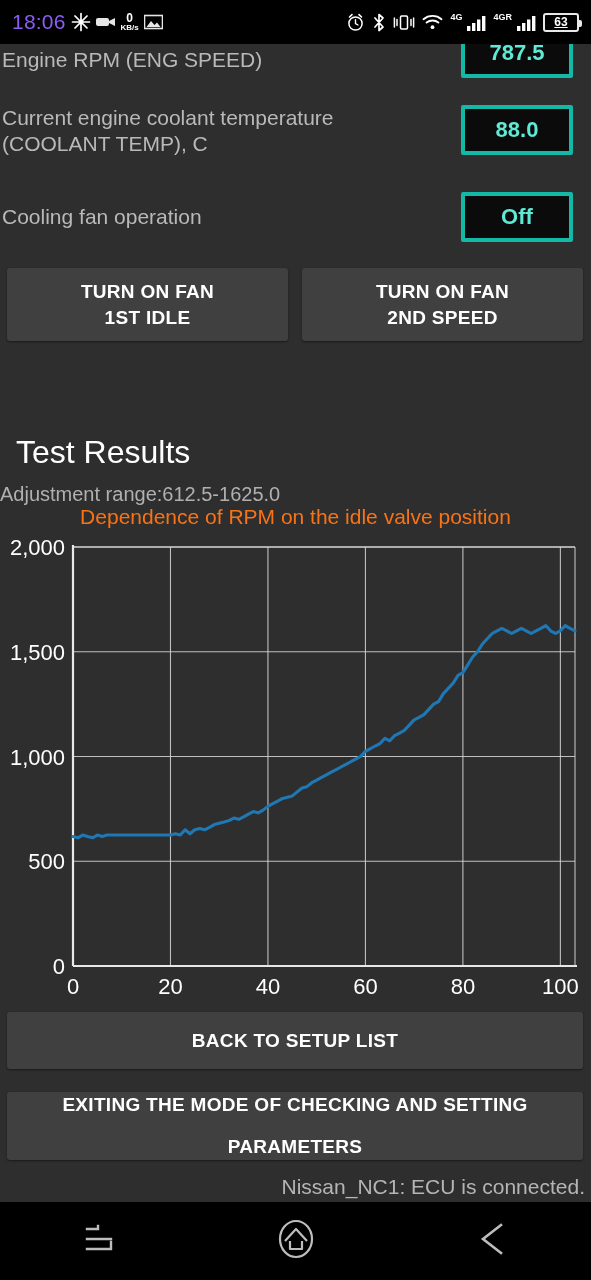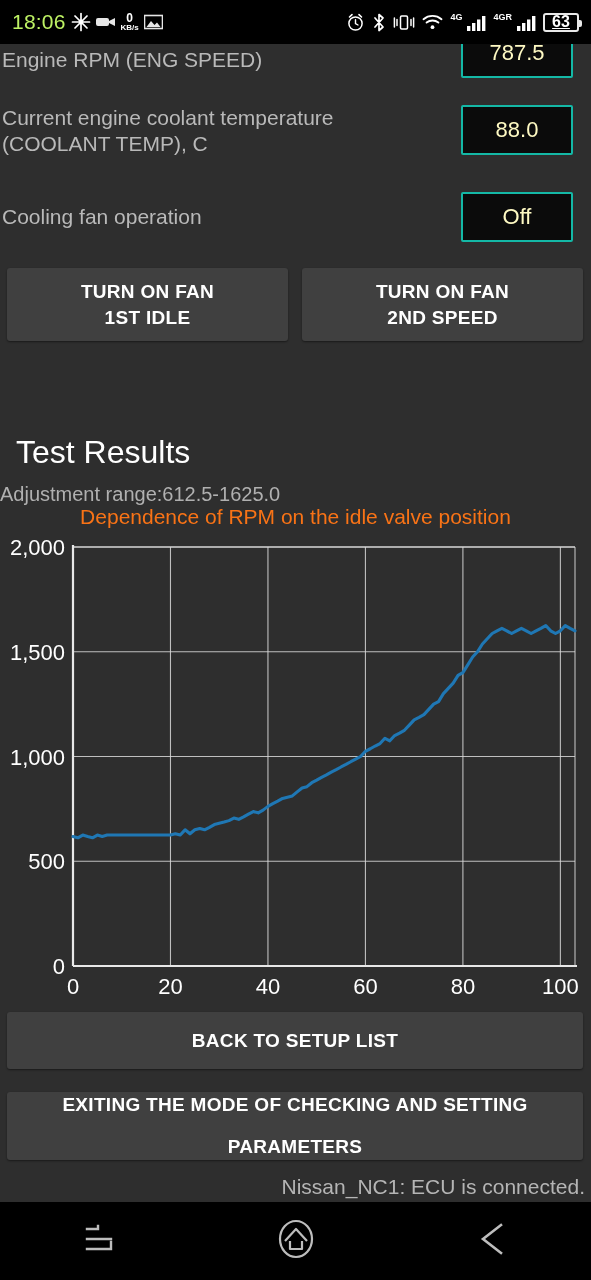--- a/index.html
+++ b/index.html
@@ -33,21 +33,21 @@
     padding: 0 12px;
     box-sizing: border-box;
     z-index: 30;
   }
   .status-left {
     display: flex;
     align-items: center;
     gap: 5px;
   }
   .status-clock {
-    color: #bef264;
+    color: #8b5cf6;
     font-size: 21px;
     letter-spacing: 0.2px;
   }
   .status-right {
     display: flex;
     align-items: center;
     gap: 7px;
   }
   .ic { display:block; }
   .netspeed {
@@ -68,21 +68,21 @@
     position: relative;
     box-sizing: border-box;
   }
   .battery-box:after {
     content:"";
     position:absolute; right:-5px; top:5px;
     width:3px; height:7px;
     background:#e8e8e8;
     border-radius:0 2px 2px 0;
   }
-  .battery-num { color:#fff; font-size:16px; font-weight:bold;text-decoration:underline; }
+  .battery-num { color:#fff; font-size:12px; font-weight:bold;text-decoration:underline; }
   .sup { font-size: 9px; color:#fff; font-weight:bold; position:relative; top:-5px; margin-right:-2px;}
 
   
   .params {
     position: absolute;
     left: 0; top: 0;
     width: 591px;
   }
   .param-row {
     position: absolute;
@@ -98,28 +98,29 @@
     padding-left: 2px;
     flex: 1;
     max-width: 440px;
   }
   .param-value {
     position: absolute;
     right: 18px;
     width: 112px;
     height: 50px;
     background: #0b0b0b;
-    border: 2px solid #14b8a6;
+    border: 4px solid #14b8a6;
     border-radius: 2px;
     display: flex;
     align-items: center;
     justify-content: center;
-    color: #fef9c3;
+    color: #5eead4;
     font-size: 22px;
     box-sizing: border-box;
+    font-weight: bold;
   }
 
   
   .btn {
     position: absolute;
     background: #404040;
     color: #ffffff;
     border: none;
     border-radius: 3px;
     font-size: 19px;

